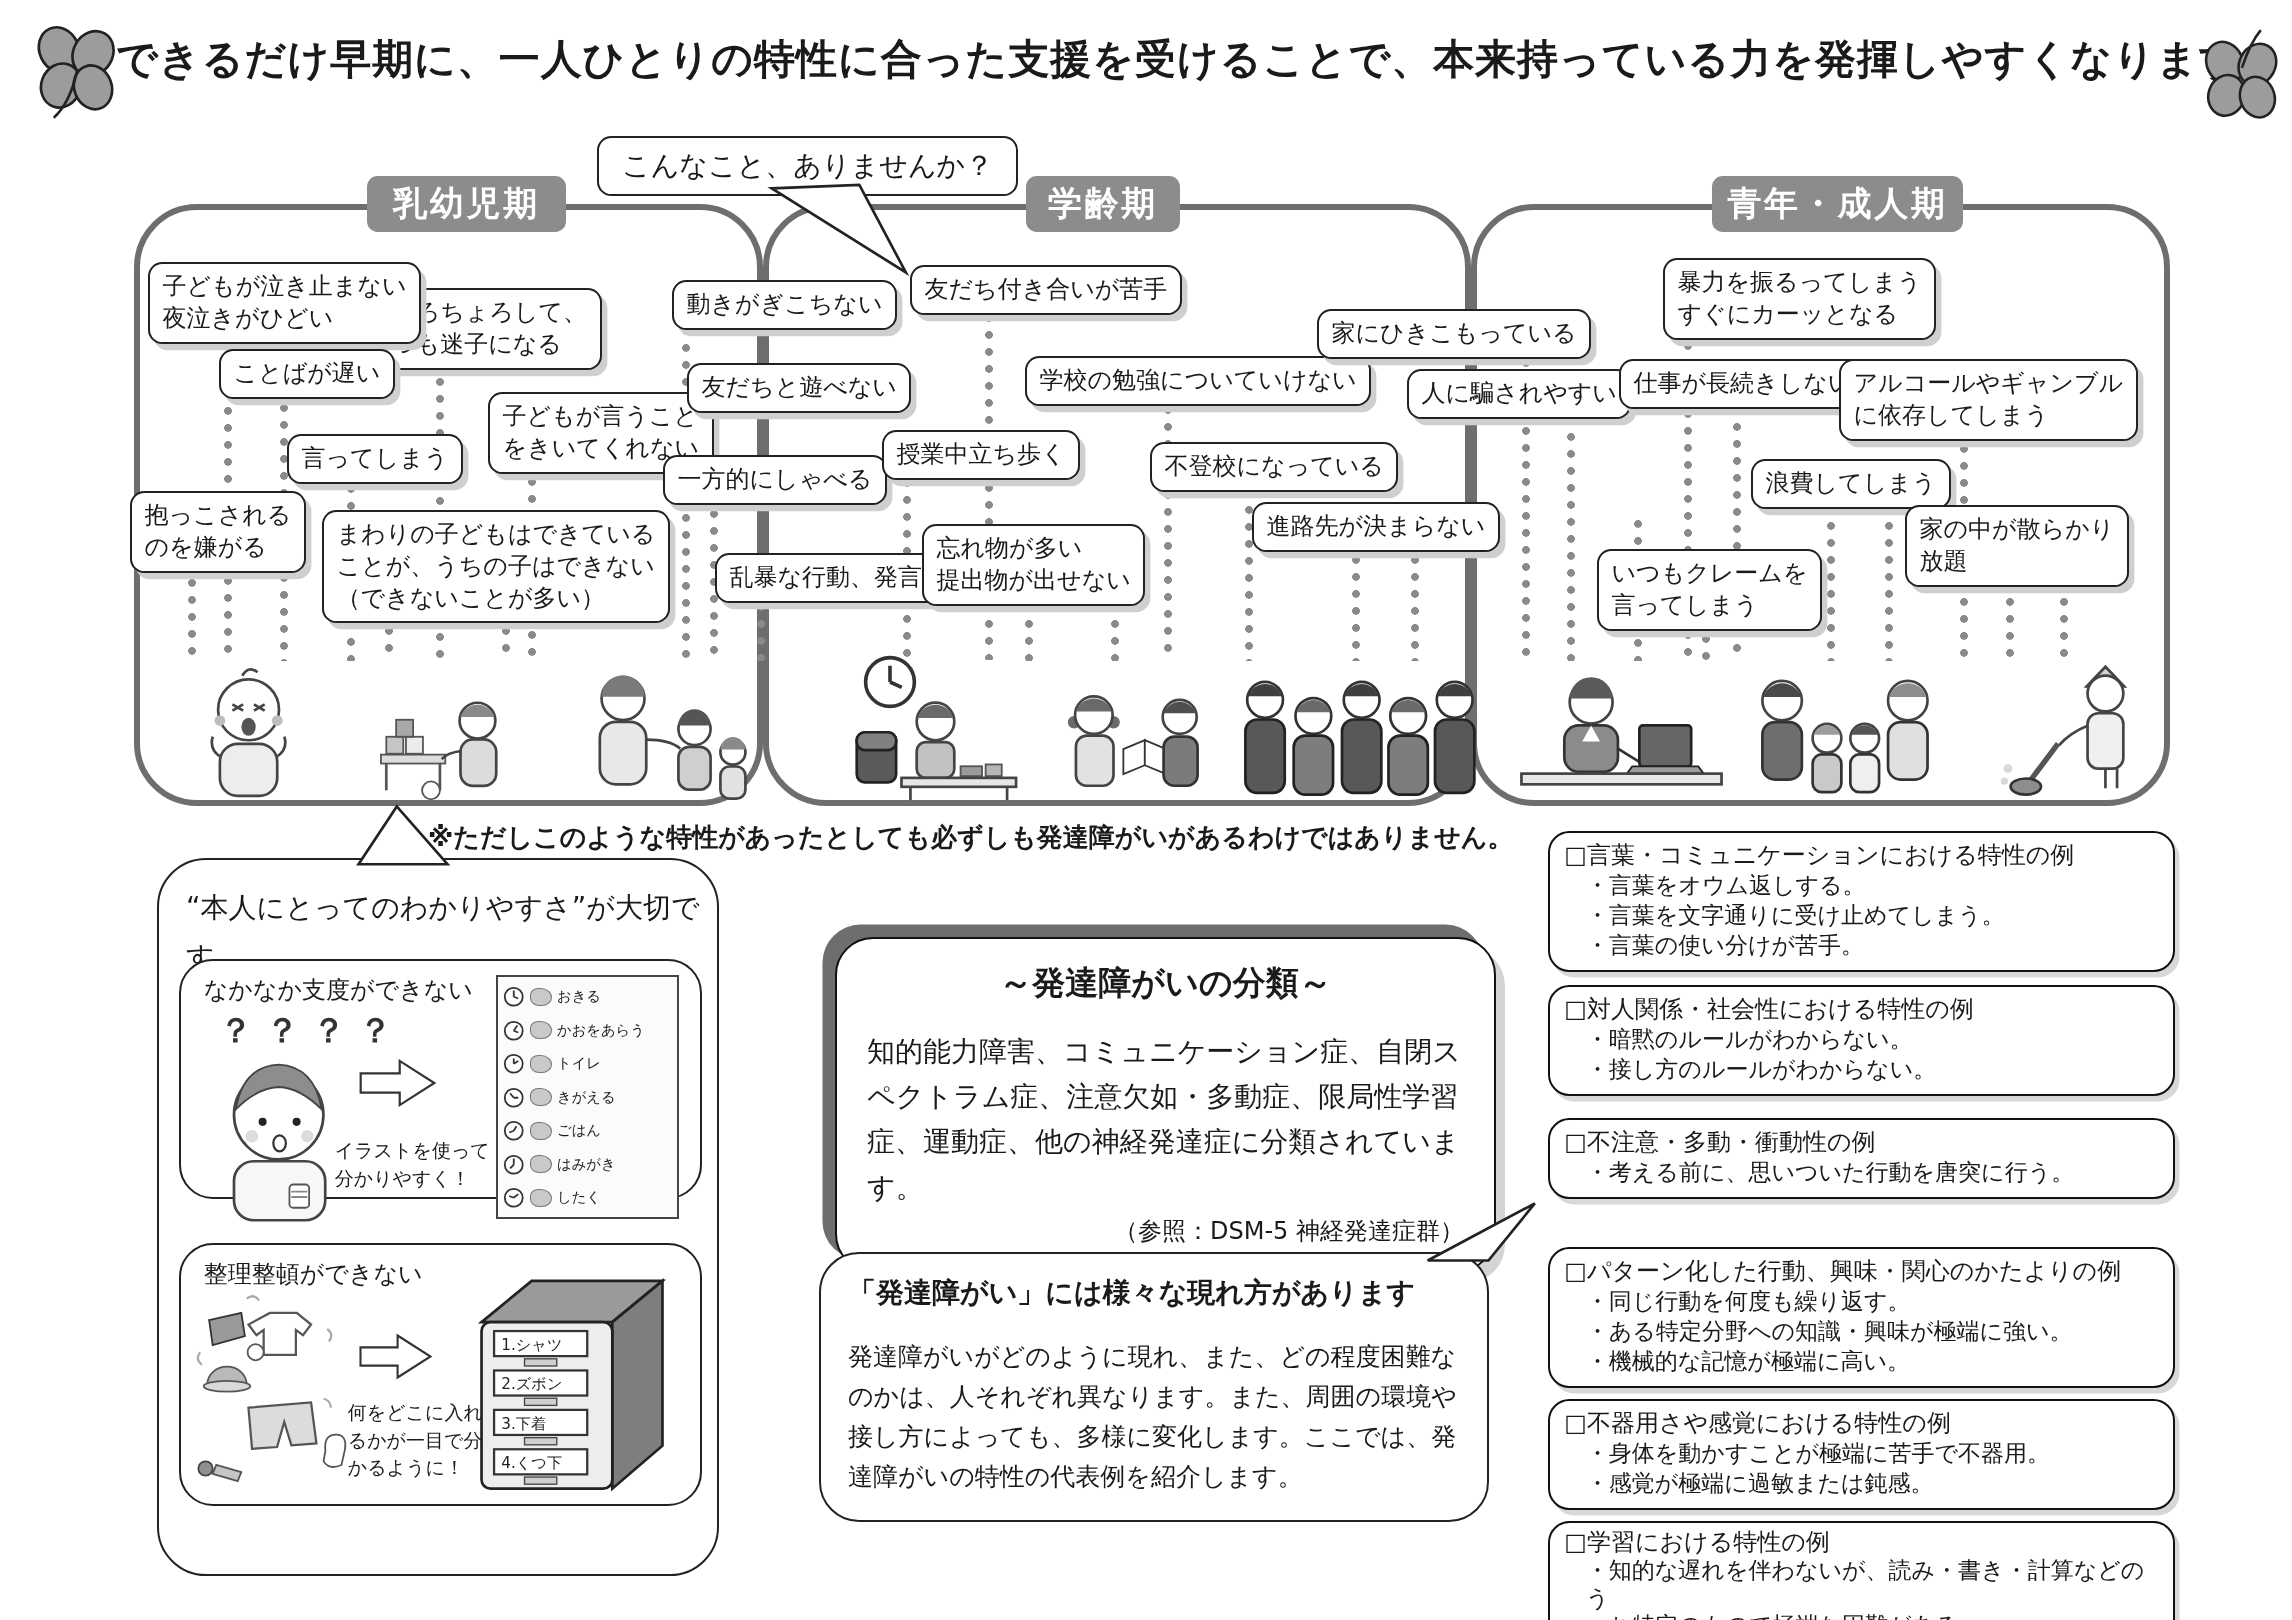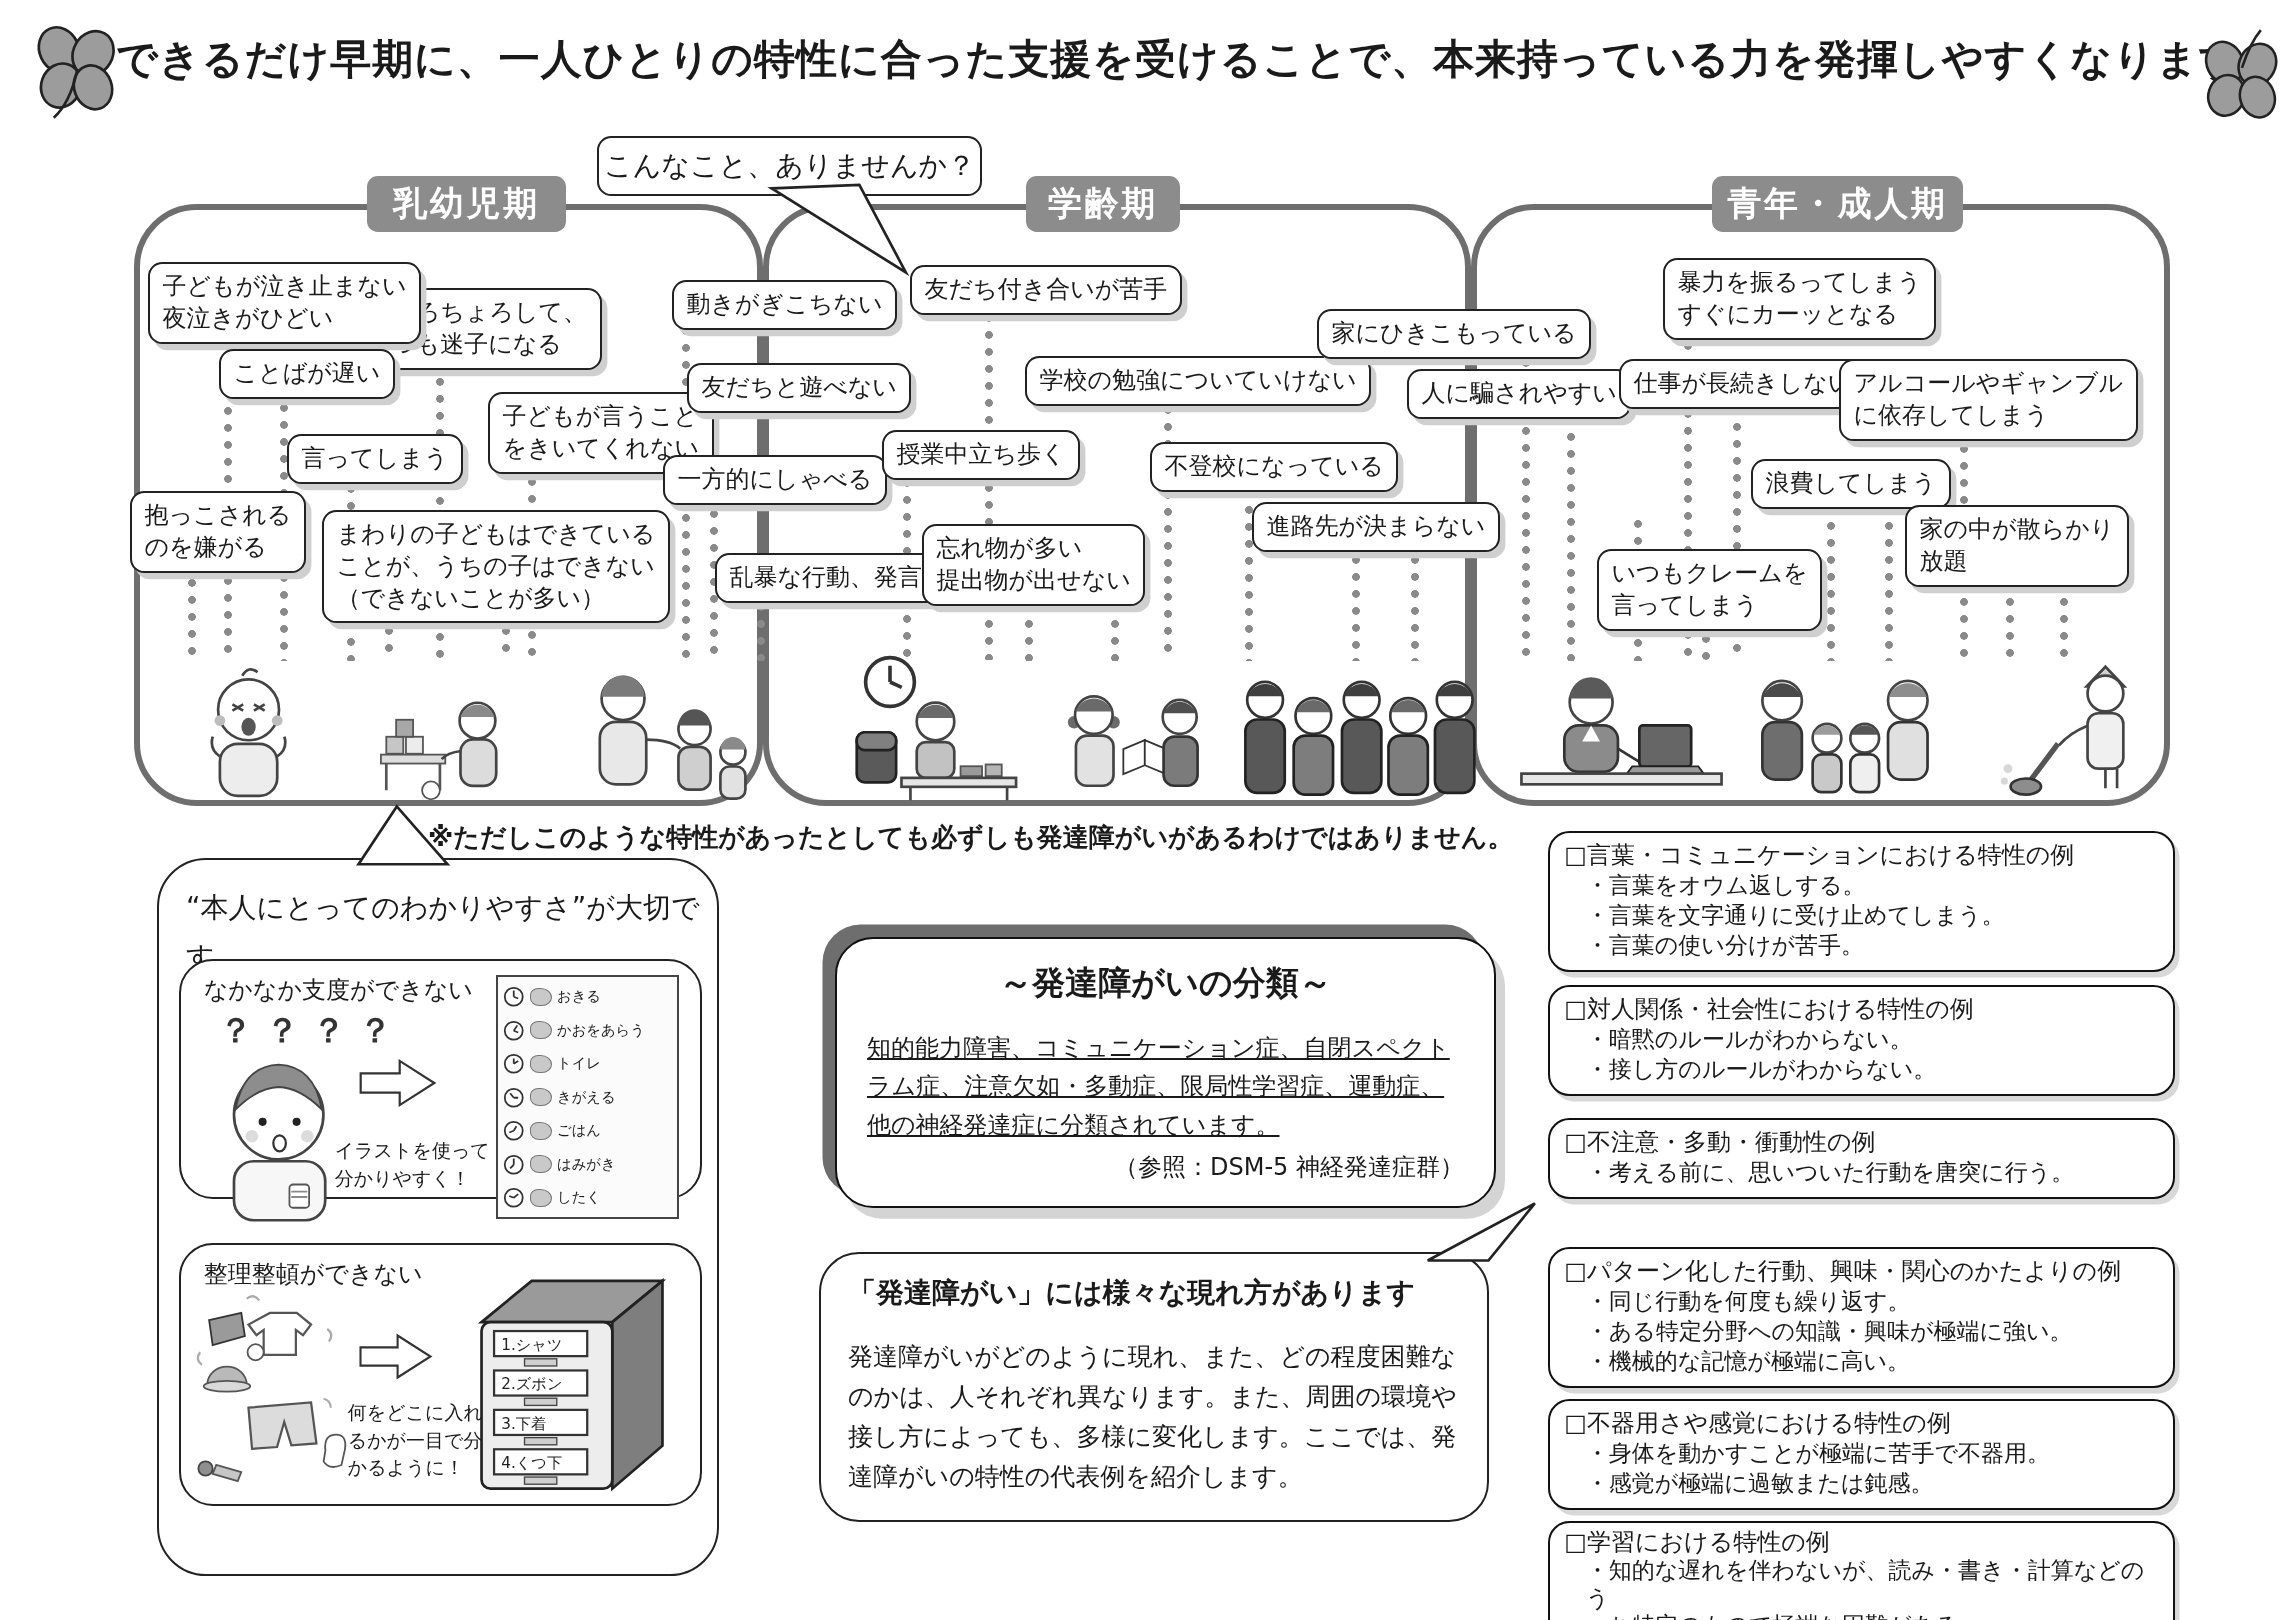--- a/index.html
+++ b/index.html
@@ -13,21 +13,21 @@
   .panel{position:absolute;top:204px;height:602px;background:#fff;border:6.3px solid #6e6e6e;
          border-radius:63px;box-sizing:border-box;z-index:1;}
   .stage{position:absolute;top:176px;height:56px;background:#8c8c8c;color:#fff;font-weight:bold;
          font-size:34px;border-radius:10.7px;display:flex;align-items:center;justify-content:center;
          letter-spacing:2.7px;z-index:6;}
   
   .bub{position:absolute;background:#fff;border:2.7px solid #222;border-radius:14.3px;
        padding:7.2px 12.5px;font-size:24px;line-height:1.32;white-space:pre-line;
        box-shadow:5.4px 6.3px 0 #cfcfcf;z-index:5;}
   .qbub{position:absolute;left:597px;top:136px;background:#fff;border:2.7px solid #222;
-        border-radius:14.3px;padding:9px 5px;font-size:28px;z-index:6;}
+        border-radius:14.3px;padding:9px 23px;font-size:28px;z-index:6;}
   .dots{position:absolute;width:8px;z-index:2;background-image:radial-gradient(circle at 4px 4.9px,#8a8a8a 3.6px,transparent 4.1px);
         background-size:8px 17px;background-repeat:repeat-y;}
   .ill{position:absolute;z-index:3;}
   .note{position:absolute;left:428px;top:820px;font-size:26px;z-index:5;font-weight:600;}
   
   .support{position:absolute;left:157px;top:858px;width:562px;height:718px;background:#fff;
            border:2.7px solid #222;border-radius:49px;z-index:3;box-sizing:border-box;}
   .support .intro{position:absolute;left:27px;top:23px;font-size:28px;line-height:1.75;white-space:pre-line;}
   .exbox{position:absolute;left:19.7px;width:523px;background:#fff;border:2.7px solid #222;
          border-radius:34px;box-sizing:border-box;}
@@ -38,21 +38,21 @@
          background:#fbfbfb;box-sizing:border-box;padding:4.5px 5.4px;display:flex;flex-direction:column;
          justify-content:space-between;}
   .srow{display:flex;align-items:center;gap:5.4px;height:30px;}
   .sblob{width:19.7px;height:16px;background:#c9c9c9;border:0.9px solid #777;border-radius:40% 55% 50% 45%;}
   .slabel{font-size:14.3px;}
   
   .classify{position:absolute;left:835px;top:937px;width:661px;background:#fff;border:2.7px solid #111;
             border-radius:38px;box-shadow:-12.5px -12.5px 0 #6e6e6e,9px 10.7px 0 #d4d4d4;
             padding:21.5px 30px 23px;box-sizing:border-box;z-index:3;}
   .classify .ct{text-align:center;font-size:33px;font-weight:bold;margin-bottom:23px;}
-  .classify .cb{font-size:24px;line-height:1.62;text-decoration:underline;}
+  .classify .cb{font-size:28px;line-height:1.62;}
   .classify .cr{text-align:right;font-size:24px;margin-top:5.4px;}
   
   .variety{position:absolute;left:819px;top:1252px;width:670px;background:#fff;border:2.7px solid #222;
            border-radius:40px;padding:19.7px 27px 23px;box-sizing:border-box;z-index:3;}
   .variety .vt{font-size:28px;font-weight:600;margin-bottom:25px;}
   .variety .vb{font-size:25px;line-height:1.6;}
   
   .trait{position:absolute;left:1548px;width:627px;background:#fff;border:2.7px solid #111;
          border-radius:21.5px;padding:7.2px 14.3px 9px;box-sizing:border-box;
          box-shadow:4.5px 5.4px 0 #d8d8d8;z-index:3;}

